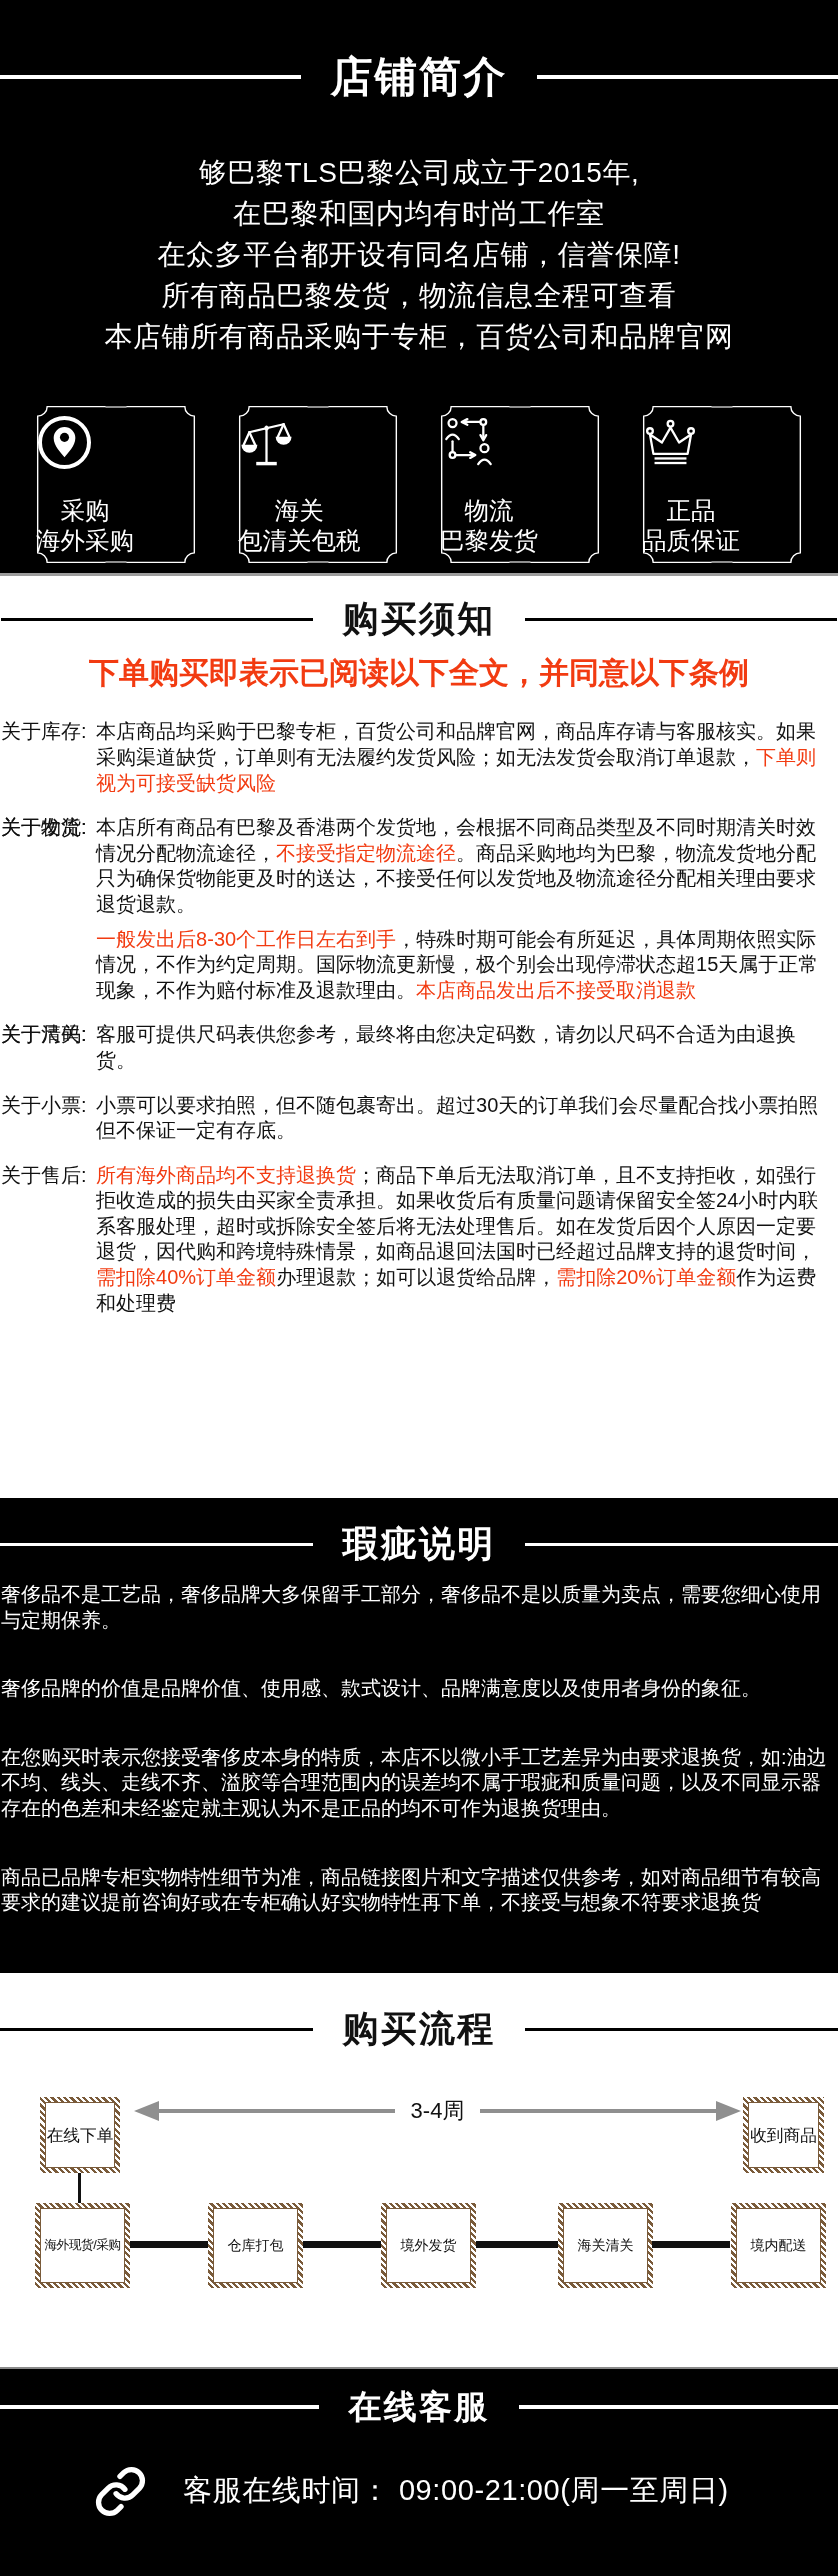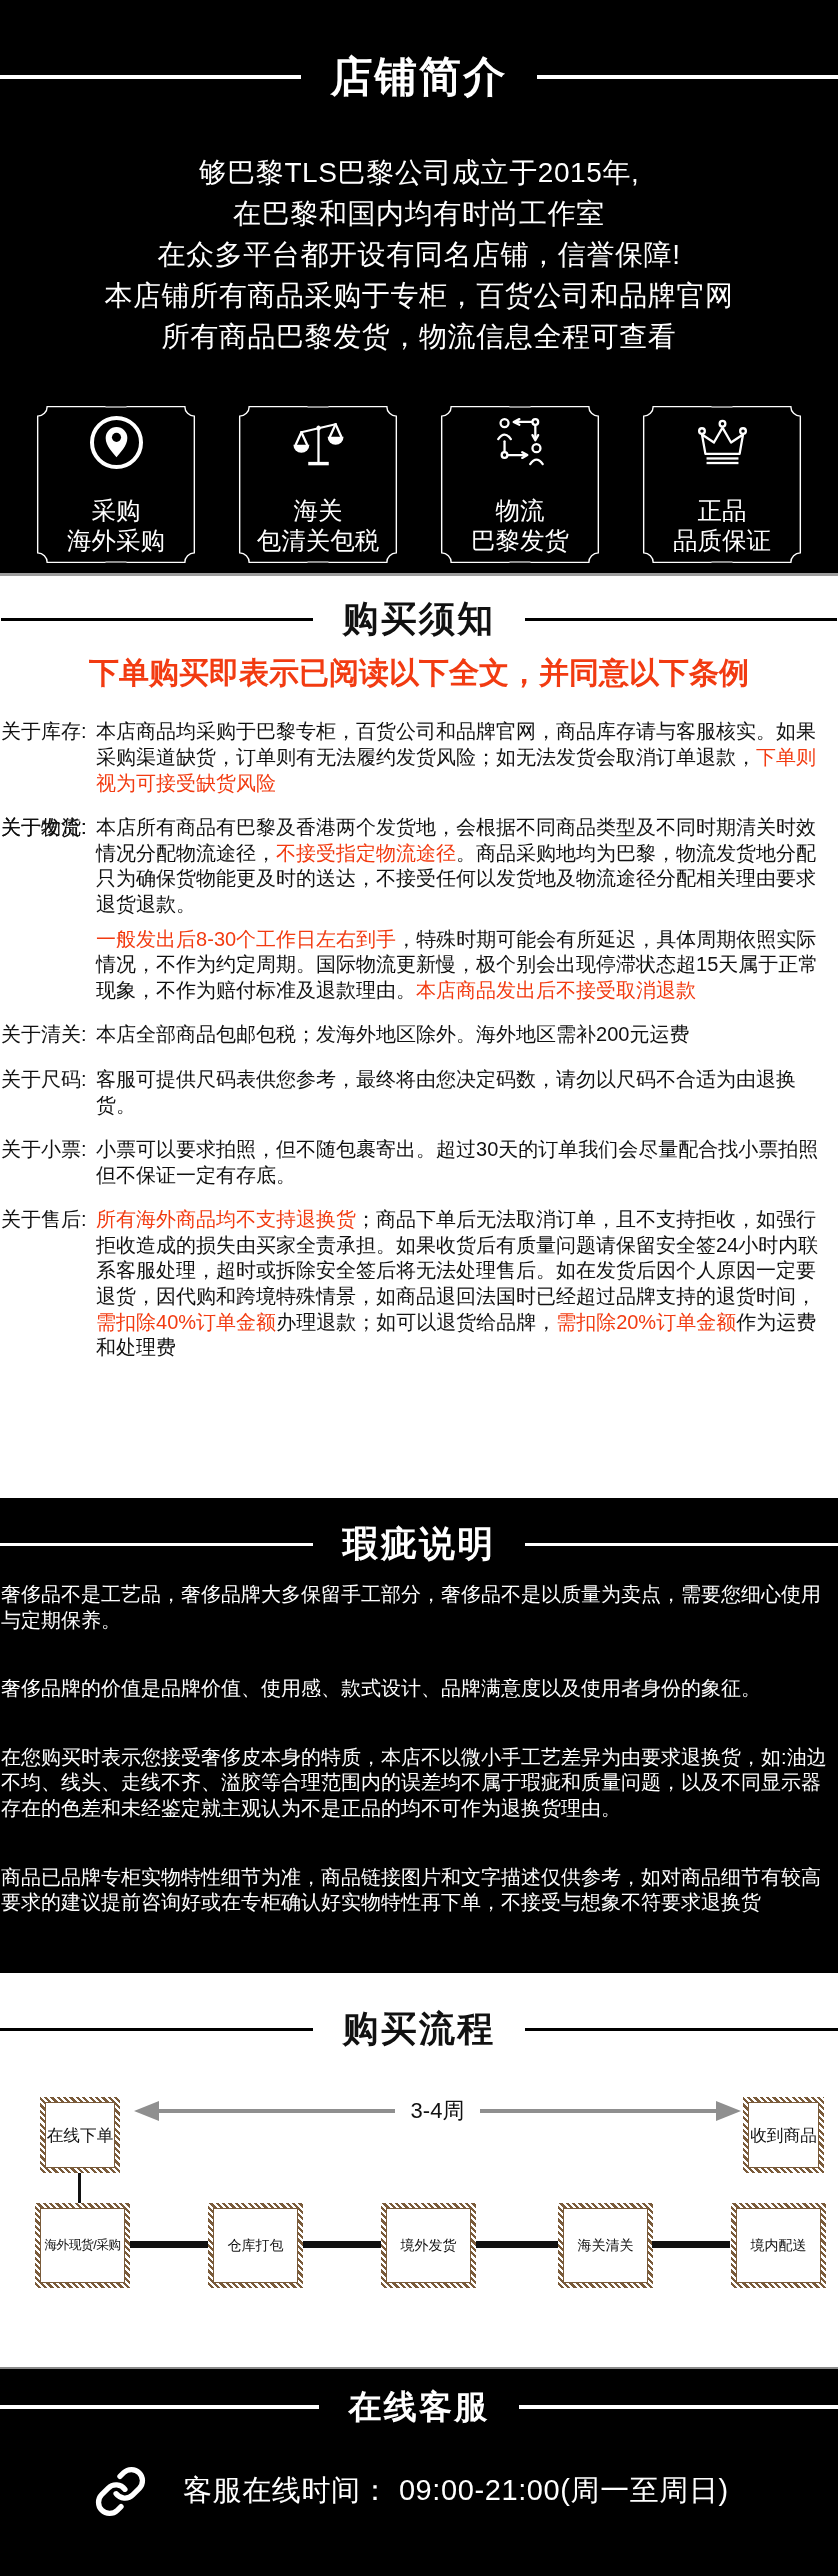--- a/index.html
+++ b/index.html
@@ -19,21 +19,21 @@
   .black .sec-title .tline{background:#fff;}
   .sec-title .ttl{margin:0 30px;font-size:36px;font-weight:700;letter-spacing:2.2px;white-space:nowrap;}
 
   
   #sec-intro{height:576px;border-bottom:3.3px solid var(--divider);}
   #sec-intro .sec-title{margin-top:49px;}
   #sec-intro .ttl{font-size:42px;}
   .intro-lines{margin-top:47px;text-align:center;}
   .intro-line{font-size:28px;line-height:41px;font-weight:500;letter-spacing:0.6px;}
   .cards{display:flex;justify-content:center;gap:42px;margin-top:48px;}
-  .card{position:relative;width:160px;height:159px;display:flex;flex-direction:column;align-items:center;justify-content:space-between;}
+  .card{position:relative;width:160px;height:159px;display:flex;flex-direction:column;align-items:flex-start;justify-content:space-between;}
   .card .frame{position:absolute;inset:0;width:100%;height:100%;}
   .card .tick{position:absolute;left:50%;transform:translateX(-50%);width:21px;height:2.8px;background:#8e8e8e;}
   .card .tick.top{top:0.6px;}
   .card .tick.bottom{bottom:0.6px;}
   .card-icon{margin-top:9px;width:57px;height:57px;}
   .card-icon svg{width:100%;height:100%;}
   .card-labels{margin-bottom:9px;text-align:center;}
   .card-l1,.card-l2{font-size:24.5px;line-height:29.5px;font-weight:500;}
 
   
@@ -86,22 +86,22 @@
 <section class="black" id="sec-intro">
   <div class="sec-title">
     <span class="tline"></span>
     <h2 class="ttl">店铺简介</h2>
     <span class="tline"></span>
   </div>
   <div class="intro-lines" id="intro-lines">
       <div class="intro-line">够巴黎TLS巴黎公司成立于2015年,</div>
       <div class="intro-line">在巴黎和国内均有时尚工作室</div>
       <div class="intro-line">在众多平台都开设有同名店铺，信誉保障!</div>
+      <div class="intro-line">所有商品巴黎发货，物流信息全程可查看</div>
       <div class="intro-line">本店铺所有商品采购于专柜，百货公司和品牌官网</div>
-      <div class="intro-line">所有商品巴黎发货，物流信息全程可查看</div>
     </div>
   <div class="cards" id="intro-cards">
       <div class="card">
     <svg class="frame" viewBox="0 0 287 286" preserveAspectRatio="none">
       <path d="M 20 3 H 267 A 17 17 0 0 0 284 20 V 266 A 17 17 0 0 0 267 283 H 20 A 17 17 0 0 0 3 266 V 20 A 17 17 0 0 0 20 3 Z" fill="none" stroke="#ffffff" stroke-width="2.5"></path>
     </svg>
     <span class="tick top"></span>
     <span class="tick bottom"></span>
     <div class="card-icon"><svg viewBox="0 0 100 100">
             <circle cx="50" cy="50" r="43" fill="none" stroke="#fff" stroke-width="7"></circle>
@@ -202,21 +202,20 @@
       <div class="para">
     <span class="para-label">关于物流:</span>
     <span class="para-body"><span>本店所有商品有巴黎及香港两个发货地，会根据不同商品类型及不同时期清关时效情况分配物流途径，</span><span class="red">不接受指定物流途径</span><span>。商品采购地均为巴黎，物流发货地分配只为确保货物能更及时的送达，不接受任何以发货地及物流途径分配相关理由要求退货退款。</span></span>
   </div>
       <div class="para cont">
     
     <span class="para-body"><span class="red">一般发出后8-30个工作日左右到手</span><span>，特殊时期可能会有所延迟，具体周期依照实际情况，不作为约定周期。国际物流更新慢，极个别会出现停滞状态超15天属于正常现象，不作为赔付标准及退款理由。</span><span class="red">本店商品发出后不接受取消退款</span></span>
   </div>
       <div class="para">
     <span class="para-label">关于清关:</span>
-    <span class="para-body"><span>本店全部商品包邮包税；发海外地区除外。海外地区需补200元运费</span></span>
   </div>
       <div class="para">
     <span class="para-label">关于尺码:</span>
     <span class="para-body"><span>客服可提供尺码表供您参考，最终将由您决定码数，请勿以尺码不合适为由退换货。</span></span>
   </div>
       <div class="para">
     <span class="para-label">关于小票:</span>
     <span class="para-body"><span>小票可以要求拍照，但不随包裹寄出。超过30天的订单我们会尽量配合找小票拍照但不保证一定有存底。</span></span>
   </div>
       <div class="para">

